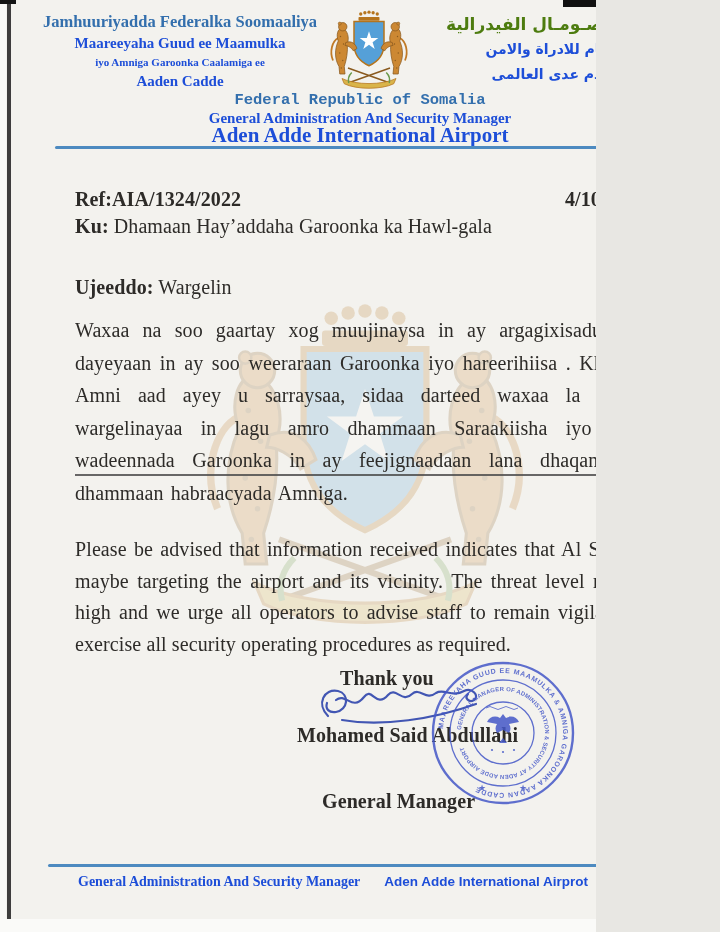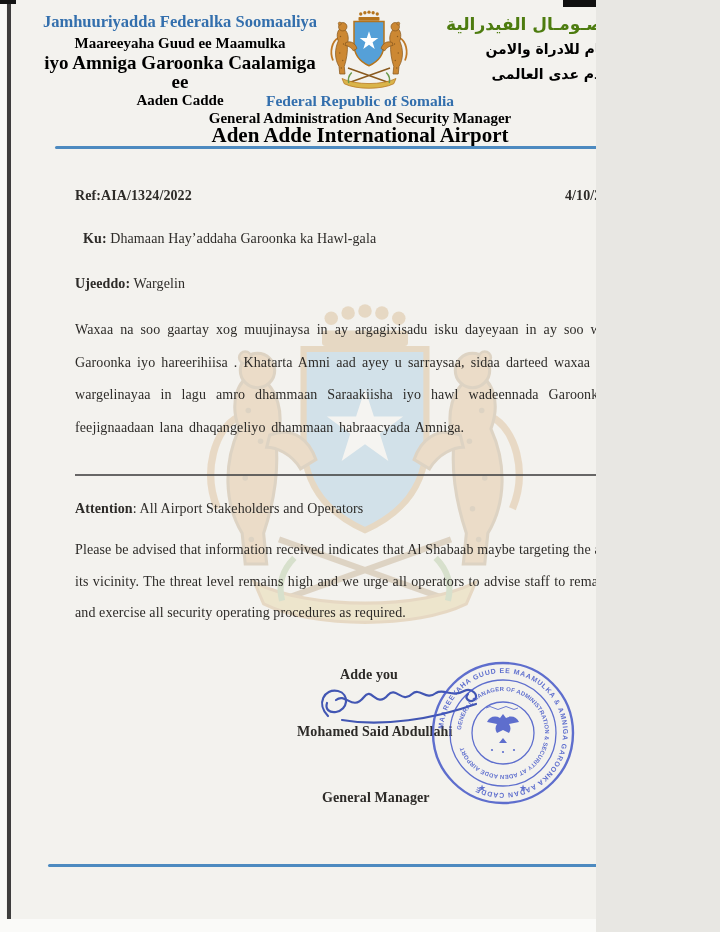--- a/index.html
+++ b/index.html
@@ -8,24 +8,24 @@
     background:linear-gradient(90deg,#f0efeb 0%,#f4f3ef 5%,#f4f3ef 90%,#ececе8 100%);
     background-color:#f3f2ee;
     font-family:"Liberation Serif",serif;color:#2d2b28;
   }
   .abs{position:absolute;}
   .serif{font-family:"Liberation Serif",serif;}
   .sans{font-family:"Liberation Sans",sans-serif;}
   .arabic{font-family:"DejaVu Sans",sans-serif;direction:rtl;}
   .b{font-weight:bold;}
   .blue{color:#336fad;}
-  .navy{color:#000000;}
+  .navy{color:#1d4ed8;}
   .center{text-align:center;}
   .rule-blue{background:#4d8ac0;border-radius:2px;height:3px;}
-  .body-text{font-size:14px;letter-spacing:.1px;}
+  .body-text{font-size:20px;letter-spacing:.1px;}
   .justify{text-align:justify;}
   
   .edge-strip{left:0;top:0;width:6px;height:100%;background:#f9f9f7;}
   .edge-line{left:7px;top:0;width:4px;height:100%;background:#1d1d1d;opacity:.85;}
   .corner-tl{left:0;top:0;width:16px;height:4px;background:#141414;}
   .corner-tr{right:0;top:0;width:33px;height:7px;background:#101010;}
   .bottom-band{left:0;bottom:0;width:100%;height:13px;background:#fafaf8;}
   .mid-rule{height:2px;background:#4e4e4e;opacity:.85;}
   .watermark{opacity:.2;pointer-events:none;}
   .stamp{opacity:.85;}
@@ -100,64 +100,61 @@
   <div class="abs corner-tr"></div>
   <div class="abs bottom-band"></div>
 
   <svg class="abs watermark" style="left:150px;top:292px;width:430px;height:372px;">
     <use href="#coatSymbol" width="430" height="372"></use>
   </svg>
 
   <div class="abs center" style="left:40px;top:12px;width:280px;">
     <div class="b blue" style="font-size:16.5px;">Jamhuuriyadda Federalka Soomaaliya</div>
     <div class="b navy" style="font-size:15px;line-height:19px;margin-top:2px;">Maareeyaha Guud ee Maamulka</div>
-    <div class="b navy" style="font-size:19px;line-height:19px;">iyo Amniga Garoonka Caalamiga ee</div>
+    <div class="b navy" style="font-size:11px;line-height:19px;">iyo Amniga Garoonka Caalamiga ee</div>
     <div class="b navy" style="font-size:15px;line-height:19px;">Aaden Cadde</div>
   </div>
 
   <svg class="abs" style="left:316px;top:8px;width:106px;height:90px;">
     <use href="#coatSymbol" width="106" height="90"></use>
   </svg>
 
   <div class="abs center arabic" style="left:430px;top:14px;width:285px;">
     <div class="b" style="font-size:17px;color:#4d7c0f;">جمهوريـة الصـومـال الفيدرالية</div>
     <div class="b navy" style="font-size:14px;line-height:25px;margin-top:3px;">المديرالعام للادراة والامن</div>
     <div class="b navy" style="font-size:14px;line-height:25px;">للمطارادم عدى العالمى</div>
   </div>
 
   <div class="abs center" style="left:0;top:92px;width:720px;">
-    <div class="b blue" style="font-size:15.5px;line-height:17.5px;">Federal Republic of Somalia</div>
+    <div class="b blue" style="font-size:15.5px;line-height:17.5px;font-family:Liberation Mono, monospace;">Federal Republic of Somalia</div>
     <div class="b navy" style="font-size:15px;line-height:17.5px;">General Administration And Security Manager</div>
     <div class="b navy" style="font-size:21px;line-height:17.5px;">Aden Adde International Airport</div>
   </div>
 
   <div class="abs rule-blue" style="left:55px;top:146px;width:648px;"></div>
 
   <div class="abs body-text b" style="left:75px;top:188px;">Ref:AIA/1324/2022</div>
   <div class="abs body-text b" style="left:565px;top:188px;">4/10/2022</div>
 
-  <div class="abs body-text" style="left:75px;top:231px;margin-left:8px;">
+  <div class="abs body-text" style="left:75px;top:215px;">
     <span class="b">Ku:</span><span> Dhamaan Hay’addaha Garoonka ka Hawl-gala</span>
   </div>
 
   <div class="abs body-text" style="left:75px;top:276px;">
     <span class="b">Ujeeddo:</span><span> Wargelin</span>
   </div>
 
   <div class="abs body-text justify" style="left:75px;top:314px;width:574px;line-height:32.5px;word-spacing:2px;">Waxaa na soo gaartay xog muujinaysa in ay argagixisadu isku dayeyaan in ay soo weeraraan Garoonka iyo hareerihiisa . Khatarta Amni aad ayey u sarraysaa, sidaa darteed waxaa la idinku wargelinayaa in lagu amro dhammaan Saraakiisha iyo hawl wadeennada Garoonka in ay feejignaadaan lana dhaqangeliyo dhammaan habraacyada Amniga.</div>
 
   <div class="abs mid-rule" style="left:75px;top:474px;width:566px;"></div>
 
-  <div class="abs body-text" style="left:75px;top:501px;">
-    <span class="b">Attention</span><span>: All Airport Stakeholders and Operators</span>
-  </div>
 
   <div class="abs body-text justify" style="left:75px;top:534px;width:582px;line-height:31.5px;">Please be advised that information received indicates that Al Shabaab maybe targeting the airport and its vicinity. The threat level remains high and we urge all operators to advise staff to remain vigilant and exercise all security operating procedures as required.</div>
 
-  <div class="abs body-text b" style="left:340px;top:667px;">Adde you</div>
+  <div class="abs body-text b" style="left:340px;top:667px;">Thank you</div>
 
   <svg class="abs" style="left:312px;top:682px;width:196px;height:50px;" viewBox="0 0 196 50">
     <g fill="none" stroke="#2f46ad" stroke-width="2.2" stroke-linecap="round" opacity=".9">
       <path d="M16,34 C4,22 12,6 26,9 C38,12 36,28 24,30 C17,31 13,27 15,21"></path>
       <path d="M24,18 C34,10 40,30 52,15 C60,4 64,27 76,13 C84,4 90,22 100,12 C108,5 114,19 124,11 C132,6 140,16 152,9 C160,5 168,14 162,18 C157,21 152,16 156,12"></path>
       <path d="M30,38 C70,45 122,37 164,22"></path>
     </g>
   </svg>
 
   <div class="abs body-text b" style="left:297px;top:724px;text-align:right;">Mohamed Said Abdullahi</div>
@@ -187,14 +184,19 @@
       <path d="M58,50 q4,-3 8,0 t8,0 t8,0 t8,0" fill="none" stroke="#4558c8" stroke-width=".9"></path>
       <g fill="#4558c8">
           <circle cx="64" cy="92" r="1.1"></circle>
           <circle cx="75" cy="94" r="1.1"></circle>
           <circle cx="86" cy="92" r="1.1"></circle>
         </g>
     </g>
   </svg>
 
   <div class="abs rule-blue" style="left:48px;top:864px;width:664px;"></div>
+  <div class="abs" style="left:78px;top:872px;white-space:nowrap;">
+    <span class="serif b navy" style="font-size:14px;">General Administration And Security Manager</span>
+    <span style="display:inline-block;width:16px;"></span>
+    <span class="sans b navy" style="font-size:13.5px;">Aden Adde International Airprot</span>
+  </div>
 
 </div>
 
 </body></html>

